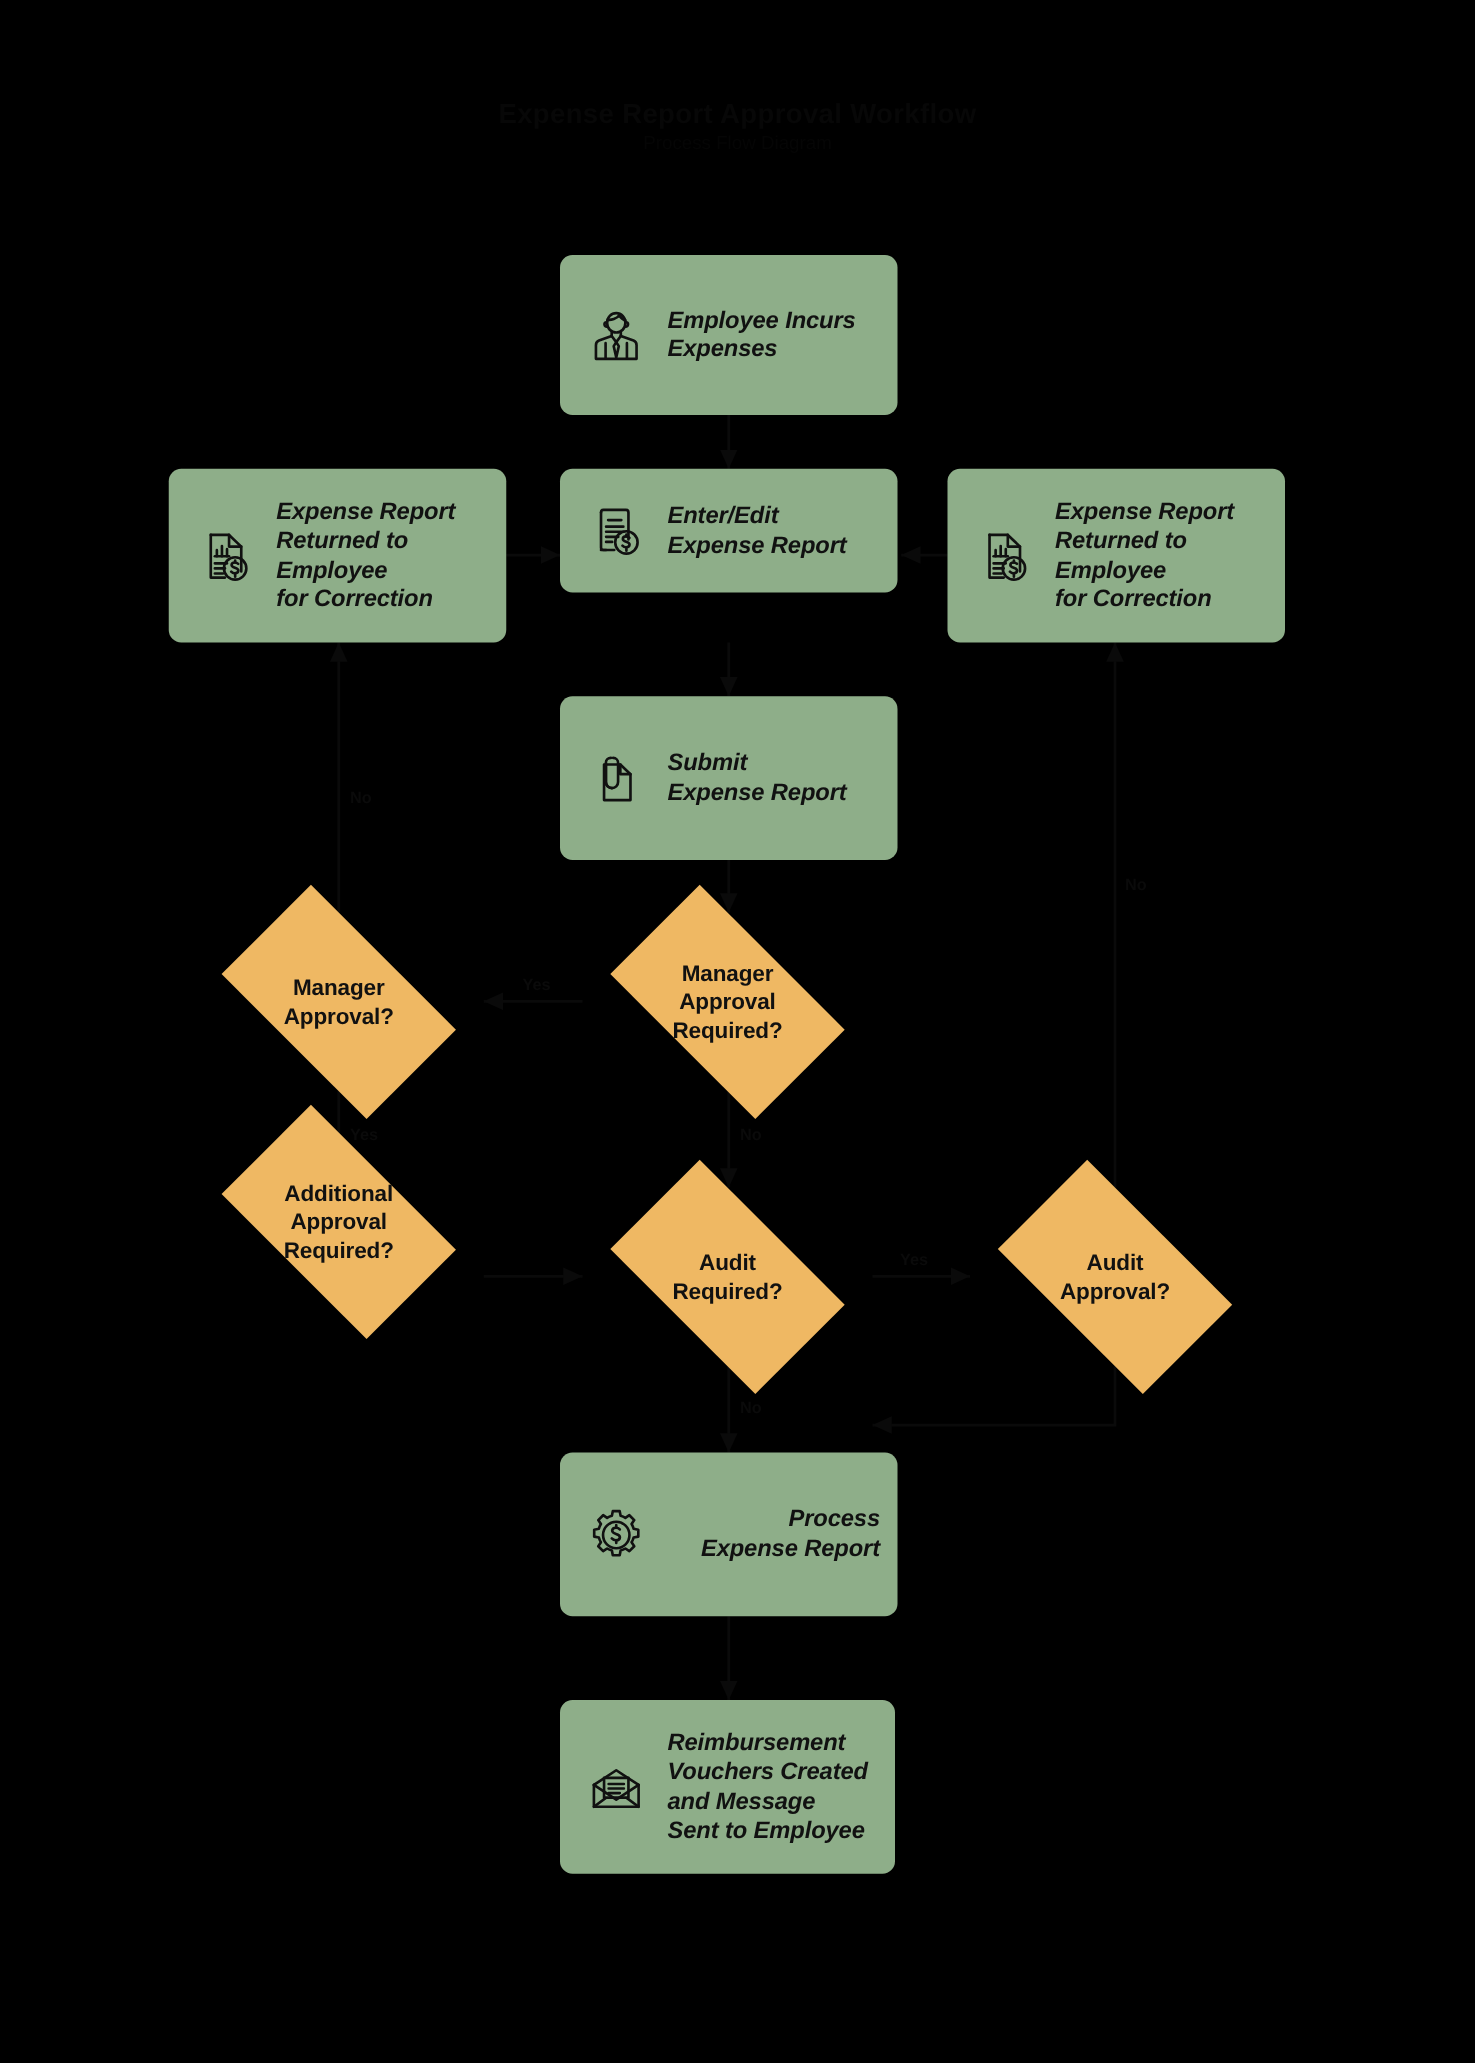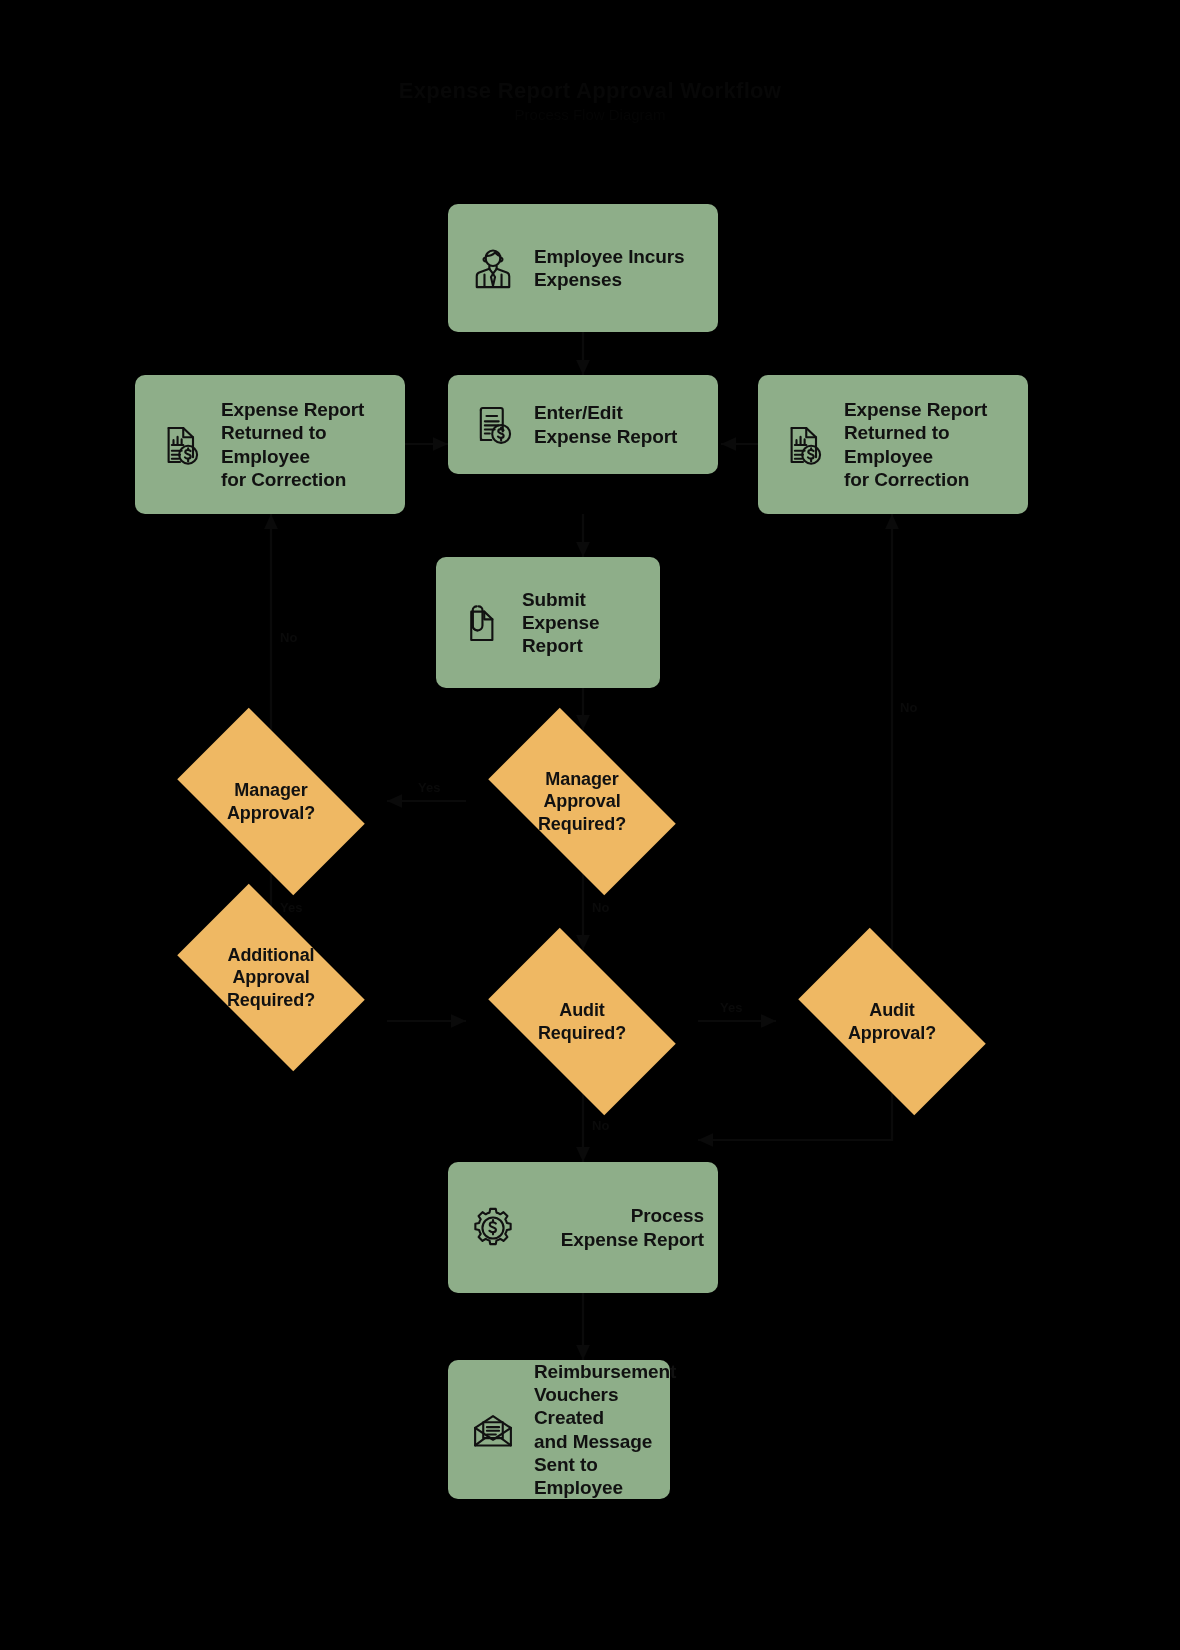--- a/index.html
+++ b/index.html
@@ -56,20 +56,21 @@
     display: block;
   }
   .node .label {
     flex: 1 1 auto;
     color: #111111;
     font-size: 19px;
     font-weight: bold;
     line-height: 1.22;
     letter-spacing: -0.1px;
     white-space: pre-line;
+    font-style: italic;
   }
 
   
   .decision {
     position: absolute;
     display: flex;
     align-items: center;
     justify-content: center;
   }
   .decision .diamond {
@@ -234,21 +235,21 @@
         <path d="M45 39.5c-1-1-2-1.4-3.3-1.4-2 0-3.2 1.1-3.2 2.6 0 3.3 6.6 2 6.6 5.4 0 1.6-1.4 2.7-3.4 2.7-1.4 0-2.6-0.5-3.6-1.6"></path>
         <path d="M42 36.2v2M42 50v2.2"></path>
       </svg>
     </span>
     <span class="label">Expense Report
 Returned to
 Employee
 for Correction</span>
   </div>
 
-  <div class="node" style="left:436px; top:557px; width:224px; height:131px;">
+  <div class="node" style="left:448px; top:557px; width:270px; height:131px;">
     <span class="icon">
       <svg viewBox="0 0 64 64" fill="none" stroke="#111" stroke-width="2.6" stroke-linecap="round" stroke-linejoin="round">
         <path d="M20 18h16l10 9.5V53H20V18z"></path>
         <path d="M36 18v9.5h10"></path>
         <path d="M29 11.5c2.7 0 4.8 2.1 4.8 4.7v19c0 3.4-2.7 6-6 6s-6-2.6-6-6V18"></path>
         <path d="M21.8 18v-1.8c0-2.6 2.2-4.7 4.9-4.7"></path>
         <path d="M27.8 41.2c-3.3 0-6-2.6-6-6V18"></path>
       </svg>
     </span>
     <span class="label">Submit
@@ -261,21 +262,21 @@
         <path d="M28.6 8.5h6.8l0.9 4.6c1.7 0.4 3.3 1.1 4.7 2l3.9-2.6 4.8 4.8-2.6 3.9c0.9 1.4 1.6 3 2 4.7l4.6 0.9v6.8l-4.6 0.9c-0.4 1.7-1.1 3.3-2 4.7l2.6 3.9-4.8 4.8-3.9-2.6c-1.4 0.9-3 1.6-4.7 2l-0.9 4.6h-6.8l-0.9-4.6c-1.7-0.4-3.3-1.1-4.7-2l-3.9 2.6-4.8-4.8 2.6-3.9c-0.9-1.4-1.6-3-2-4.7l-4.6-0.9v-6.8l4.6-0.9c0.4-1.7 1.1-3.3 2-4.7l-2.6-3.9 4.8-4.8 3.9 2.6c1.4-0.9 3-1.6 4.7-2l0.9-4.6z"></path>
         <circle cx="32" cy="32" r="13"></circle>
         <path d="M35.5 26.5c-1-1.1-2.2-1.6-3.8-1.6-2.3 0-3.7 1.3-3.7 3 0 3.8 7.6 2.3 7.6 6.2 0 1.9-1.6 3.1-3.9 3.1-1.6 0-3-0.6-4.1-1.8"></path>
         <path d="M32 22.3v2.6M32 37.2v2.6"></path>
       </svg>
     </span>
     <span class="label">Process
 Expense Report</span>
   </div>
 
-  <div class="node" style="left:448px; top:1360px; width:222px; height:139px;">
+  <div class="node" style="left:448px; top:1360px; width:268px; height:139px;">
     <span class="icon">
       <svg viewBox="0 0 64 64" fill="none" stroke="#111" stroke-width="2.6" stroke-linecap="round" stroke-linejoin="round">
         <path d="M10 29.5L32 15l22 14.5"></path>
         <path d="M10 29.5V51h44V29.5"></path>
         <path d="M10 51l17.5-13M54 51L36.5 38"></path>
         <path d="M20 22.5h24V42H20V22.5z" fill="#8EAE89"></path>
         <path d="M24.5 28.5h15M24.5 33h15M24.5 37.5h11"></path>
         <path d="M10 29.5L32 44l22-14.5"></path>
       </svg>
     </span>

